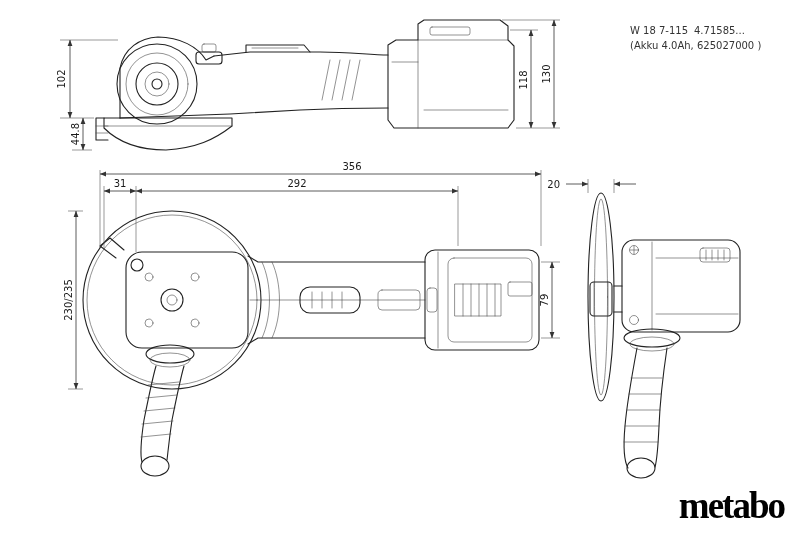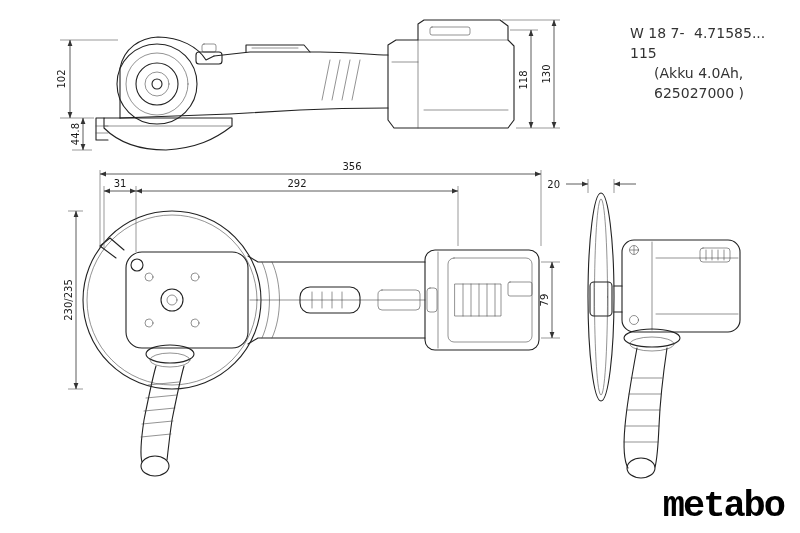--- a/index.html
+++ b/index.html
@@ -8,28 +8,28 @@
     font-family:"DejaVu Sans",sans-serif;
   }
   .stage{position:absolute;left:0;top:0;width:800px;height:533px;}
   
   .ol{fill:none;stroke:#222;stroke-width:1.1;stroke-linejoin:round;stroke-linecap:round;}
   .thin{fill:none;stroke:#4a4a4a;stroke-width:0.6;stroke-linejoin:round;stroke-linecap:round;}
   .dim{fill:none;stroke:#333;stroke-width:0.8;}
   .ext{fill:none;stroke:#555;stroke-width:0.6;}
   .dimtxt{font-family:"DejaVu Sans",sans-serif;font-size:10px;fill:#1a1a1a;}
   
-  .prod{position:absolute;left:630px;top:24px;font-size:14px;line-height:1.4;color:#333;}
+  .prod{position:absolute;left:630px;top:24px;font-size:10px;line-height:1.4;color:#333;}
   .prow{display:flex;}
   .prow .model{width:64px;}
-  .pnote{margin-top:1px;margin-left:24px;}
+  .pnote{margin-top:1px;}
   
   .logo{
     position:absolute;right:16px;bottom:6px;
-    font-family:Liberation Mono, monospace;font-weight:bold;
+    font-family:Liberation Serif, serif;font-weight:bold;
     font-size:37px;letter-spacing:-2px;color:#000;
   }
 </style>
 </head>
 <body>
 
 <svg class="stage" viewBox="0 0 800 533" xmlns="http://www.w3.org/2000/svg">
   <defs>
     <marker id="arrow" viewBox="0 0 10 10" refX="9.5" refY="5" markerWidth="8" markerHeight="8" orient="auto-start-reverse">
       <path d="M0,1.2 L10,5 L0,8.8 Z" fill="#333"></path>

